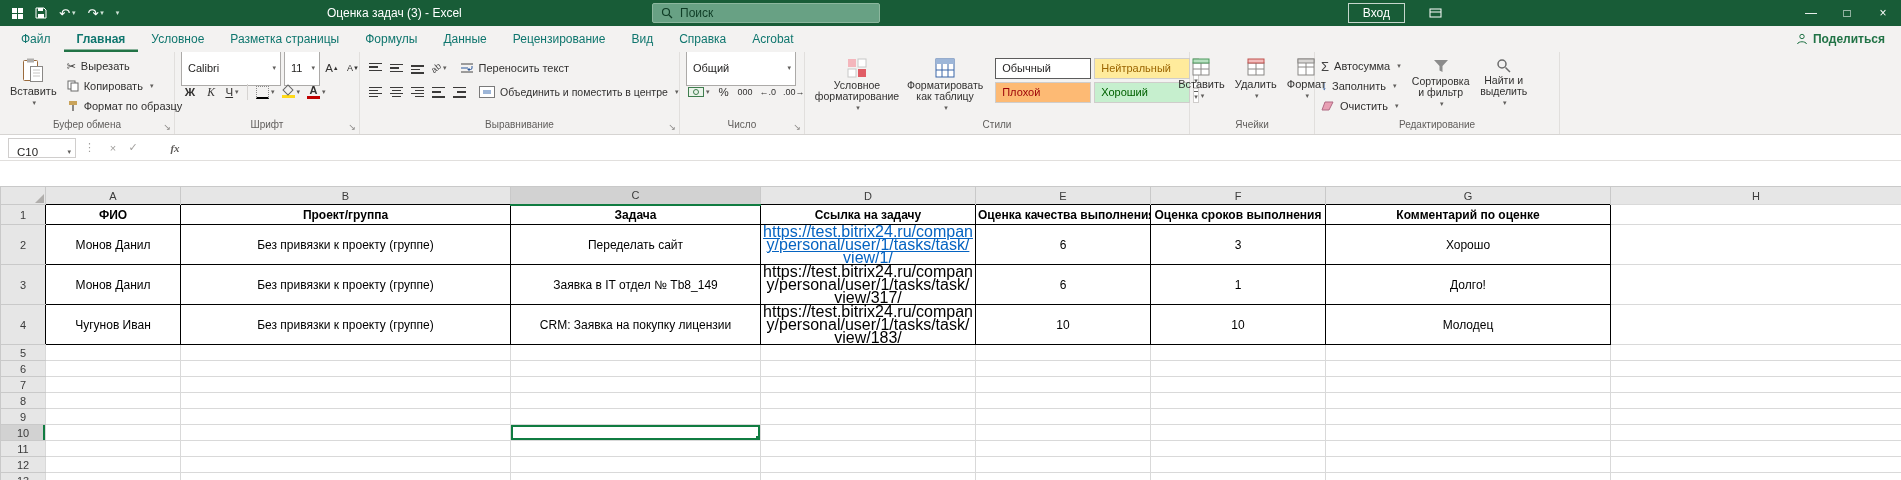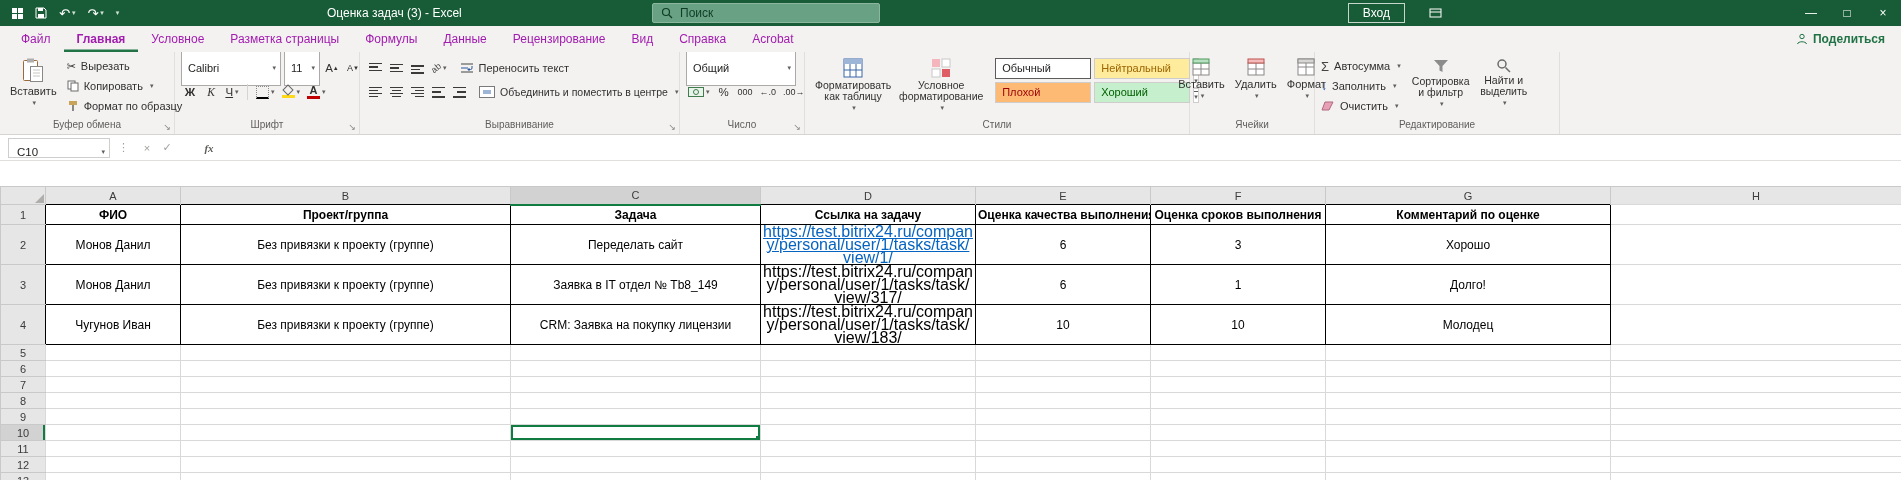--- a/index.html
+++ b/index.html
@@ -16,21 +16,21 @@
   .tb-search { position:absolute; left:652px; top:3px; width:228px; height:20px; background:#68a184; border:1px solid #8cb79e; border-radius:2px; display:flex; align-items:center; gap:7px; padding:0 8px; }
   .tb-search input { flex:1; background:transparent; border:none; outline:none; font-size:12px; color:#0f3d26; font-family:inherit; }
   .tb-search input::placeholder { color:#0f3d26; opacity:1; }
   .tb-right { position:absolute; right:0; top:0; height:26px; display:flex; align-items:center; }
   .signin { border:1px solid rgba(255,255,255,.75); color:#fff; font-size:12px; padding:2px 14px; margin-right:12px; }
   .ribopts { margin-right:340px; display:flex; align-items:center; }
   .winbtn { width:36px; height:26px; display:flex; align-items:center; justify-content:center; font-size:12px; color:#fff; }
 
   
   .tabrow { height:26px; background:#f3f2f1; display:flex; align-items:stretch; padding-left:8px; position:relative; }
-  .tab { padding:0 13px; font-size:12px; color:#a21caf; display:flex; align-items:center; white-space:nowrap; }
+  .tab { padding:0 13px; font-size:12px; color:#0f766e; display:flex; align-items:center; white-space:nowrap; }
   .tab.active { font-weight:700; box-shadow:inset 0 -2.5px 0 #217346; }
   .share { margin-left:auto; display:flex; align-items:center; gap:5px; padding:0 16px; color:#217346; font-size:12px; font-weight:700; }
 
   
   .ribbon { height:83px; background:#f3f2f1; border-bottom:1px solid #d6d4d2; display:flex; align-items:stretch; }
   .rgroup { border-right:1px solid #e1dfdd; display:flex; flex-direction:column; flex:none; }
   .rg-body { flex:1; display:flex; padding:4px 6px 0 6px; }
   .rg-label { height:17px; position:relative; text-align:center; font-size:10px; color:#605e5c; line-height:15px; }
   .launcher { position:absolute; right:3px; bottom:2px; font-size:9px; color:#8a8886; line-height:9px; }
   .caret { font-size:7px; color:#605e5c; margin-left:2px; }
@@ -71,21 +71,21 @@
   .gscroll { width:15px; display:flex; flex-direction:column; margin-left:3px; margin-top:2px; }
   .gs { height:15px; border:1px solid #cfcdcb; background:#fff; font-size:7px; display:flex; align-items:center; justify-content:center; color:#605e5c; }
   .gs.more span { border-top:1px solid #605e5c; padding-top:1px; }
 
   .sigma { font-size:13px; color:#444; }
   .filldn { color:#2b579a; font-size:12px; font-weight:700; }
   .smalltxt { font-size:9px; letter-spacing:0; color:#323130; }
 
   
   .fbar { height:26px; background:#fff; border-bottom:1px solid #e1dfdd; display:flex; align-items:center; padding-left:8px; }
-  .namebox { width:102px; height:20px; border:1px solid #d0cecd; background:#fff; display:flex; align-items:center; justify-content:space-between; padding:8px 4px 0 8px; font-size:11.5px; }
+  .namebox { width:68px; height:20px; border:1px solid #d0cecd; background:#fff; display:flex; align-items:center; justify-content:space-between; padding:8px 4px 0 8px; font-size:11.5px; }
   .fdots { margin:0 8px; color:#a19f9d; font-size:11px; }
   .fbtn { width:20px; text-align:center; font-size:11px; color:#a19f9d; }
   .fx { font-style:italic; color:#605e5c; font-family:Liberation Serif, serif; font-weight:700;margin-left:22px; }
   .finput { flex:1; margin:0 8px 0 6px; }
   .finput input { width:100%; height:20px; border:none; outline:none; font-size:12px; font-family:inherit; }
   .sheet-gap { height:25px; background:#fff; }
 
   
   table.grid { border-collapse:collapse; table-layout:fixed; width:1901px; }
   .grid th, .grid td { overflow:hidden; white-space:nowrap; vertical-align:middle; padding:0 2px; }
@@ -402,43 +402,43 @@
           <div class="ibtn smalltxt">000</div>
           <div class="ibtn smalltxt">←.0</div>
           <div class="ibtn smalltxt">.00→</div>
         </div>
       </div>
       <div class="rg-label"><span>Число</span><span class="launcher">↘</span></div>
     </div>
 
     <div class="rgroup" style="width:385px">
       <div class="rg-body">
+        <div class="bigbtn" style="width:92px">
+          <span class="ic">
+              <svg width="20" height="20">
+                <rect x="1" y="1" width="8" height="8" fill="#f4b6bc"></rect>
+                <rect x="11" y="1" width="8" height="8" fill="#fff" stroke="#c8c8c8"></rect>
+                <rect x="1" y="11" width="8" height="8" fill="#fff" stroke="#c8c8c8"></rect>
+                <rect x="11" y="11" width="8" height="8" fill="#e05c65"></rect>
+              </svg>
+            </span>
+          <span class="bl2">Условное форматирование</span>
+          <span class="caret">▾</span>
+        </div>
         <div class="bigbtn" style="width:94px">
           <span class="ic">
               <svg width="20" height="20">
                 <rect x="1" y="1" width="18" height="18" fill="#fff" stroke="#3a66a8"></rect>
                 <rect x="1" y="1" width="18" height="5" fill="#9db6d8"></rect>
                 <line x1="7" y1="6" x2="7" y2="19" stroke="#3a66a8"></line>
                 <line x1="13" y1="6" x2="13" y2="19" stroke="#3a66a8"></line>
                 <line x1="1" y1="12" x2="19" y2="12" stroke="#3a66a8"></line>
               </svg>
             </span>
           <span class="bl2">Форматировать как таблицу</span>
-          <span class="caret">▾</span>
-        </div>
-        <div class="bigbtn" style="width:92px">
-          <span class="ic">
-              <svg width="20" height="20">
-                <rect x="1" y="1" width="8" height="8" fill="#f4b6bc"></rect>
-                <rect x="11" y="1" width="8" height="8" fill="#fff" stroke="#c8c8c8"></rect>
-                <rect x="1" y="11" width="8" height="8" fill="#fff" stroke="#c8c8c8"></rect>
-                <rect x="11" y="11" width="8" height="8" fill="#e05c65"></rect>
-              </svg>
-            </span>
-          <span class="bl2">Условное форматирование</span>
           <span class="caret">▾</span>
         </div>
         <div class="gallery">
           <div class="gcell sel">Обычный</div>
           <div class="gcell neutral">Нейтральный</div>
           <div class="gcell bad">Плохой</div>
           <div class="gcell good">Хороший</div>
         </div>
         <div class="gscroll">
           <div class="gs">▴</div>

